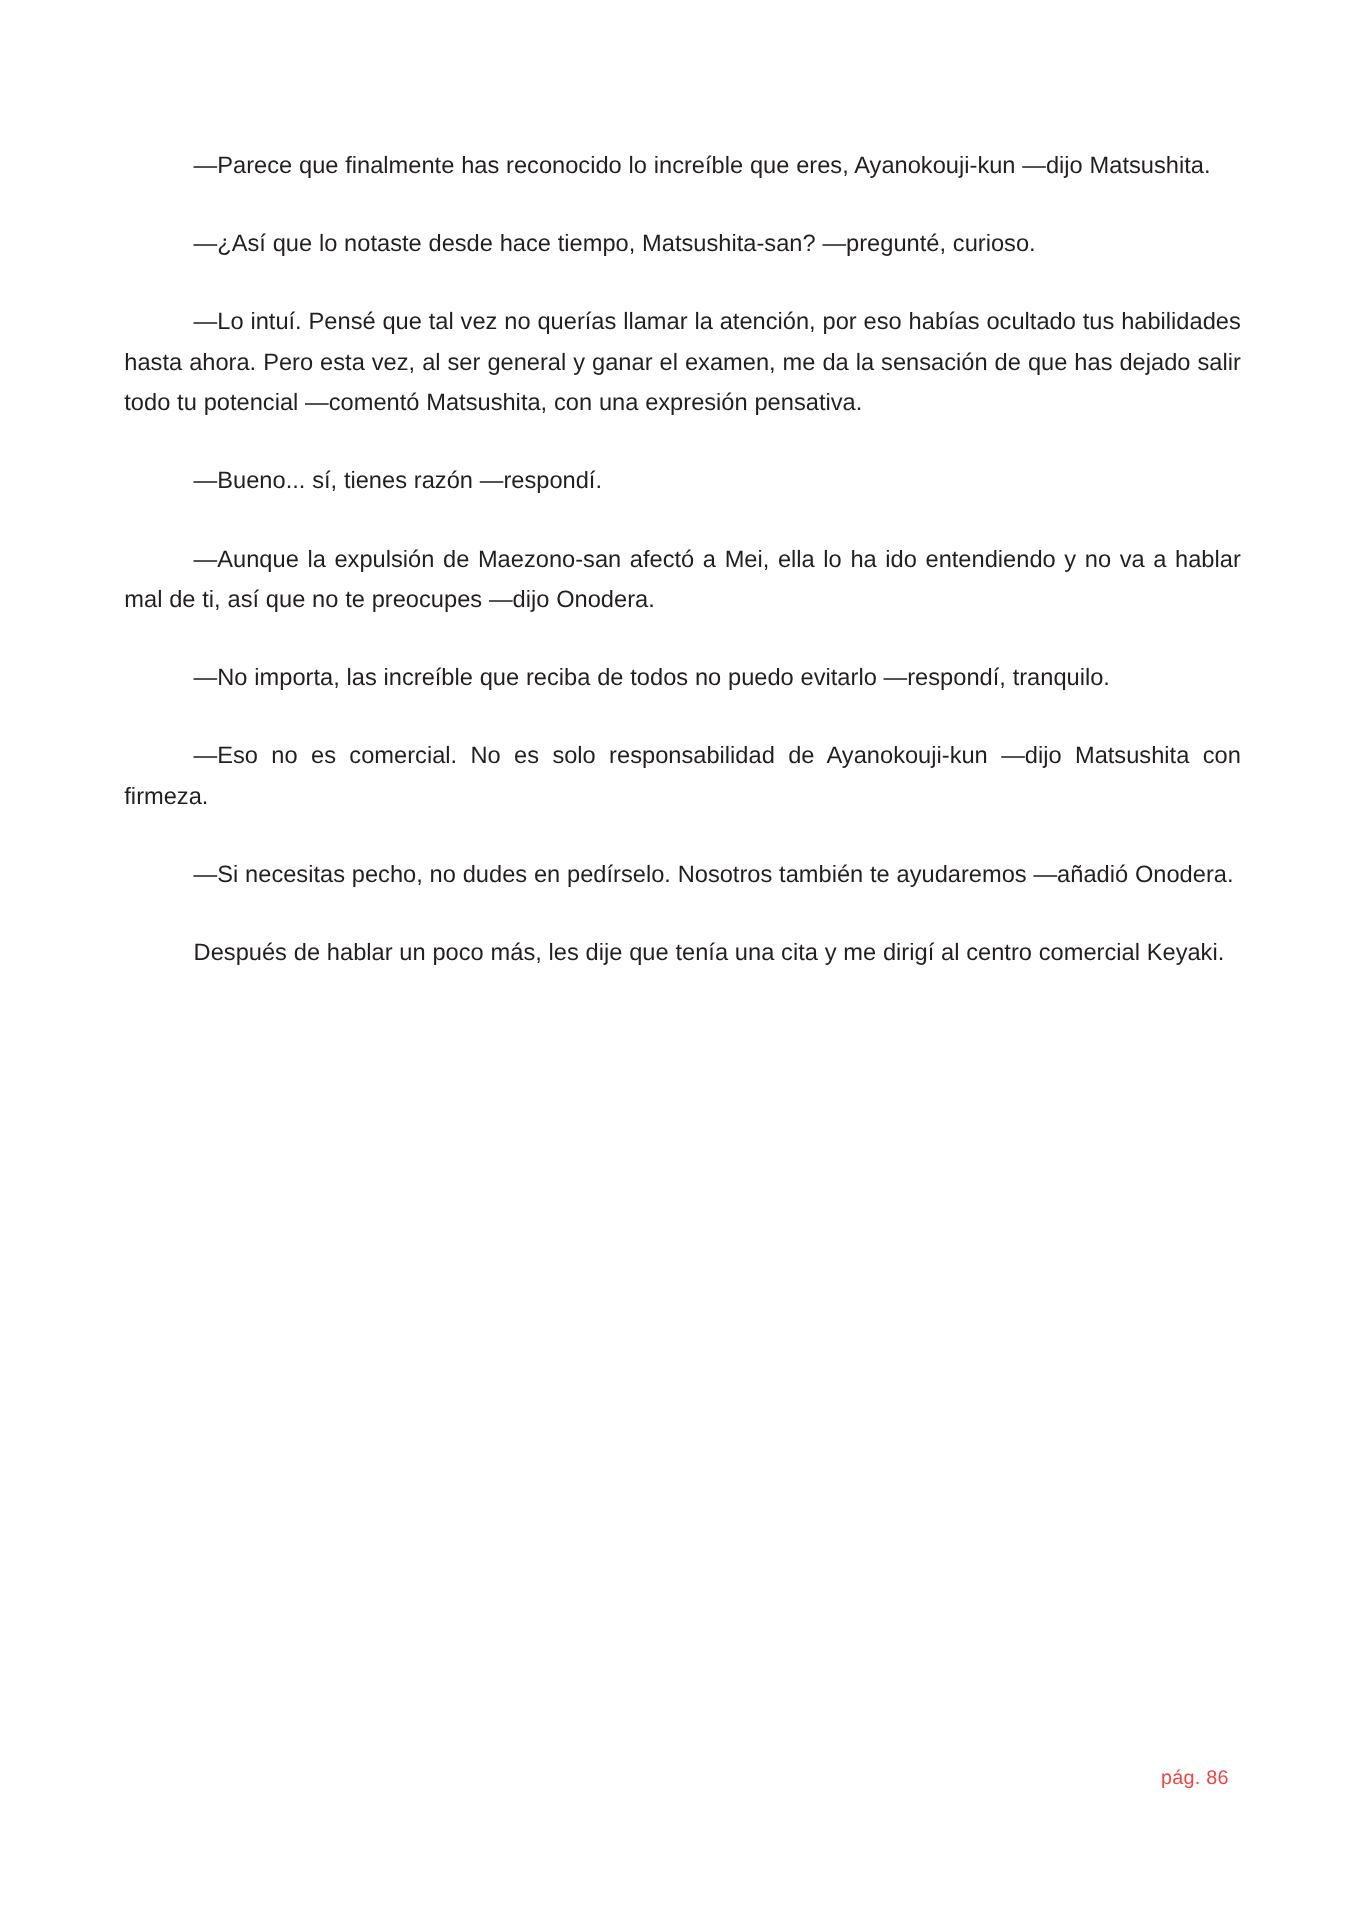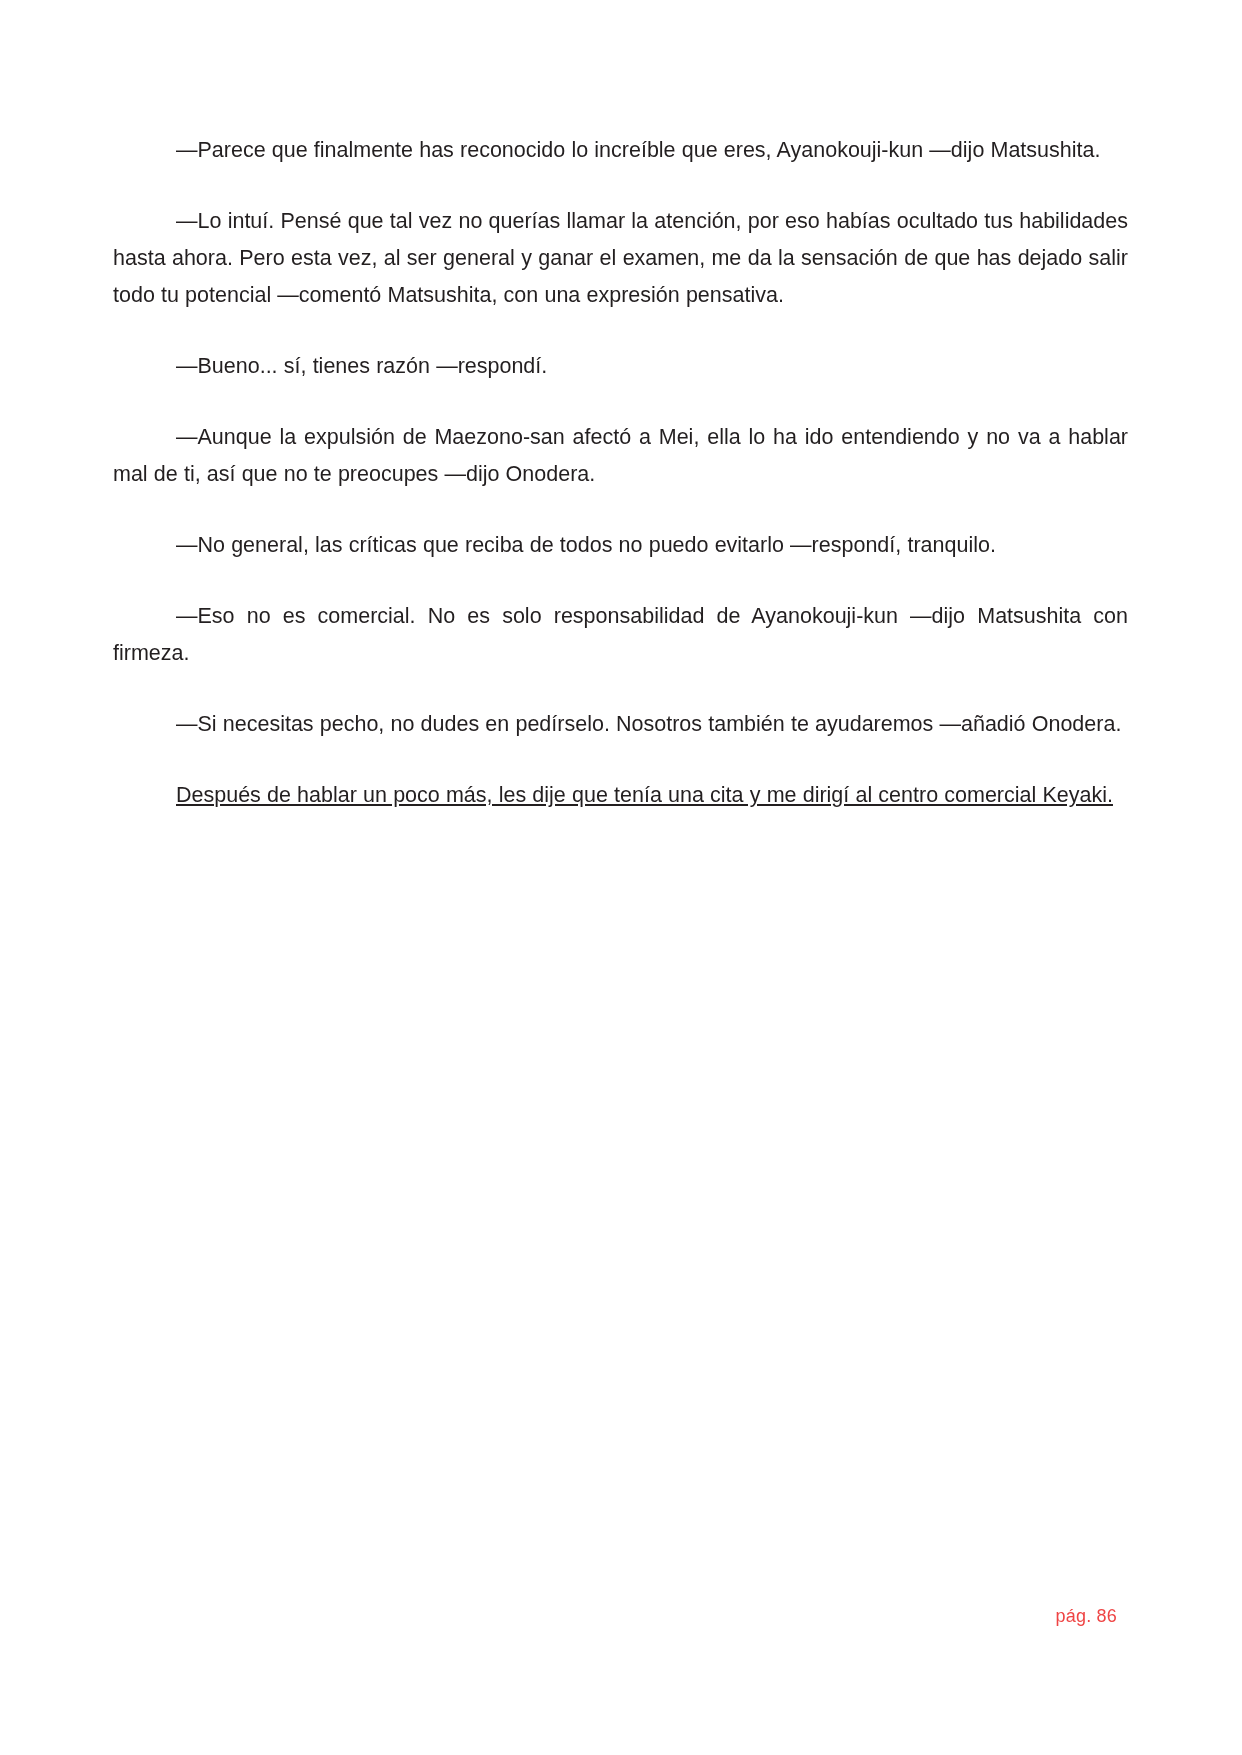--- a/index.html
+++ b/index.html
@@ -28,39 +28,39 @@
     font-size: 21.5px;
     line-height: 1.72;
     text-align: justify;
     text-justify: inter-word;
     text-indent: 63px;
     color: #231f20;
     word-spacing: 0.2px;
   }
   p.para:last-child {
     margin-bottom: 0;
-    text-decoration: underline;
   }
   .page-number {
     position: absolute;
     right: 113px;
     bottom: 128px;
     font-size: 18px;
     color: #ef4444;
     letter-spacing: 0.2px;
   }
 </style>
 </head>
 <body>
 
 <div class="page">
   <div class="content">
     <p class="para">—Parece que finalmente has reconocido lo increíble que eres, Ayanokouji-kun —dijo Matsushita.</p>
+    <p class="para">—¿Así que lo notaste desde hace tiempo, Matsushita-san? —pregunté, curioso.</p>
     <p class="para">—Lo intuí. Pensé que tal vez no querías llamar la atención, por eso habías ocultado tus habilidades hasta ahora. Pero esta vez, al ser general y ganar el examen, me da la sensación de que has dejado salir todo tu potencial —comentó Matsushita, con una expresión pensativa.</p>
     <p class="para">—Bueno... sí, tienes razón —respondí.</p>
     <p class="para">—Aunque la expulsión de Maezono-san afectó a Mei, ella lo ha ido entendiendo y no va a hablar mal de ti, así que no te preocupes —dijo Onodera.</p>
-    <p class="para">—No general, las críticas que reciba de todos no puedo evitarlo —respondí, tranquilo.</p>
+    <p class="para">—No importa, las increíble que reciba de todos no puedo evitarlo —respondí, tranquilo.</p>
     <p class="para">—Eso no es comercial. No es solo responsabilidad de Ayanokouji-kun —dijo Matsushita con firmeza.</p>
     <p class="para">—Si necesitas pecho, no dudes en pedírselo. Nosotros también te ayudaremos —añadió Onodera.</p>
     <p class="para">Después de hablar un poco más, les dije que tenía una cita y me dirigí al centro comercial Keyaki.</p>
   </div>
   <div class="page-number">pág. 86</div>
 </div>
 
 </body></html>

